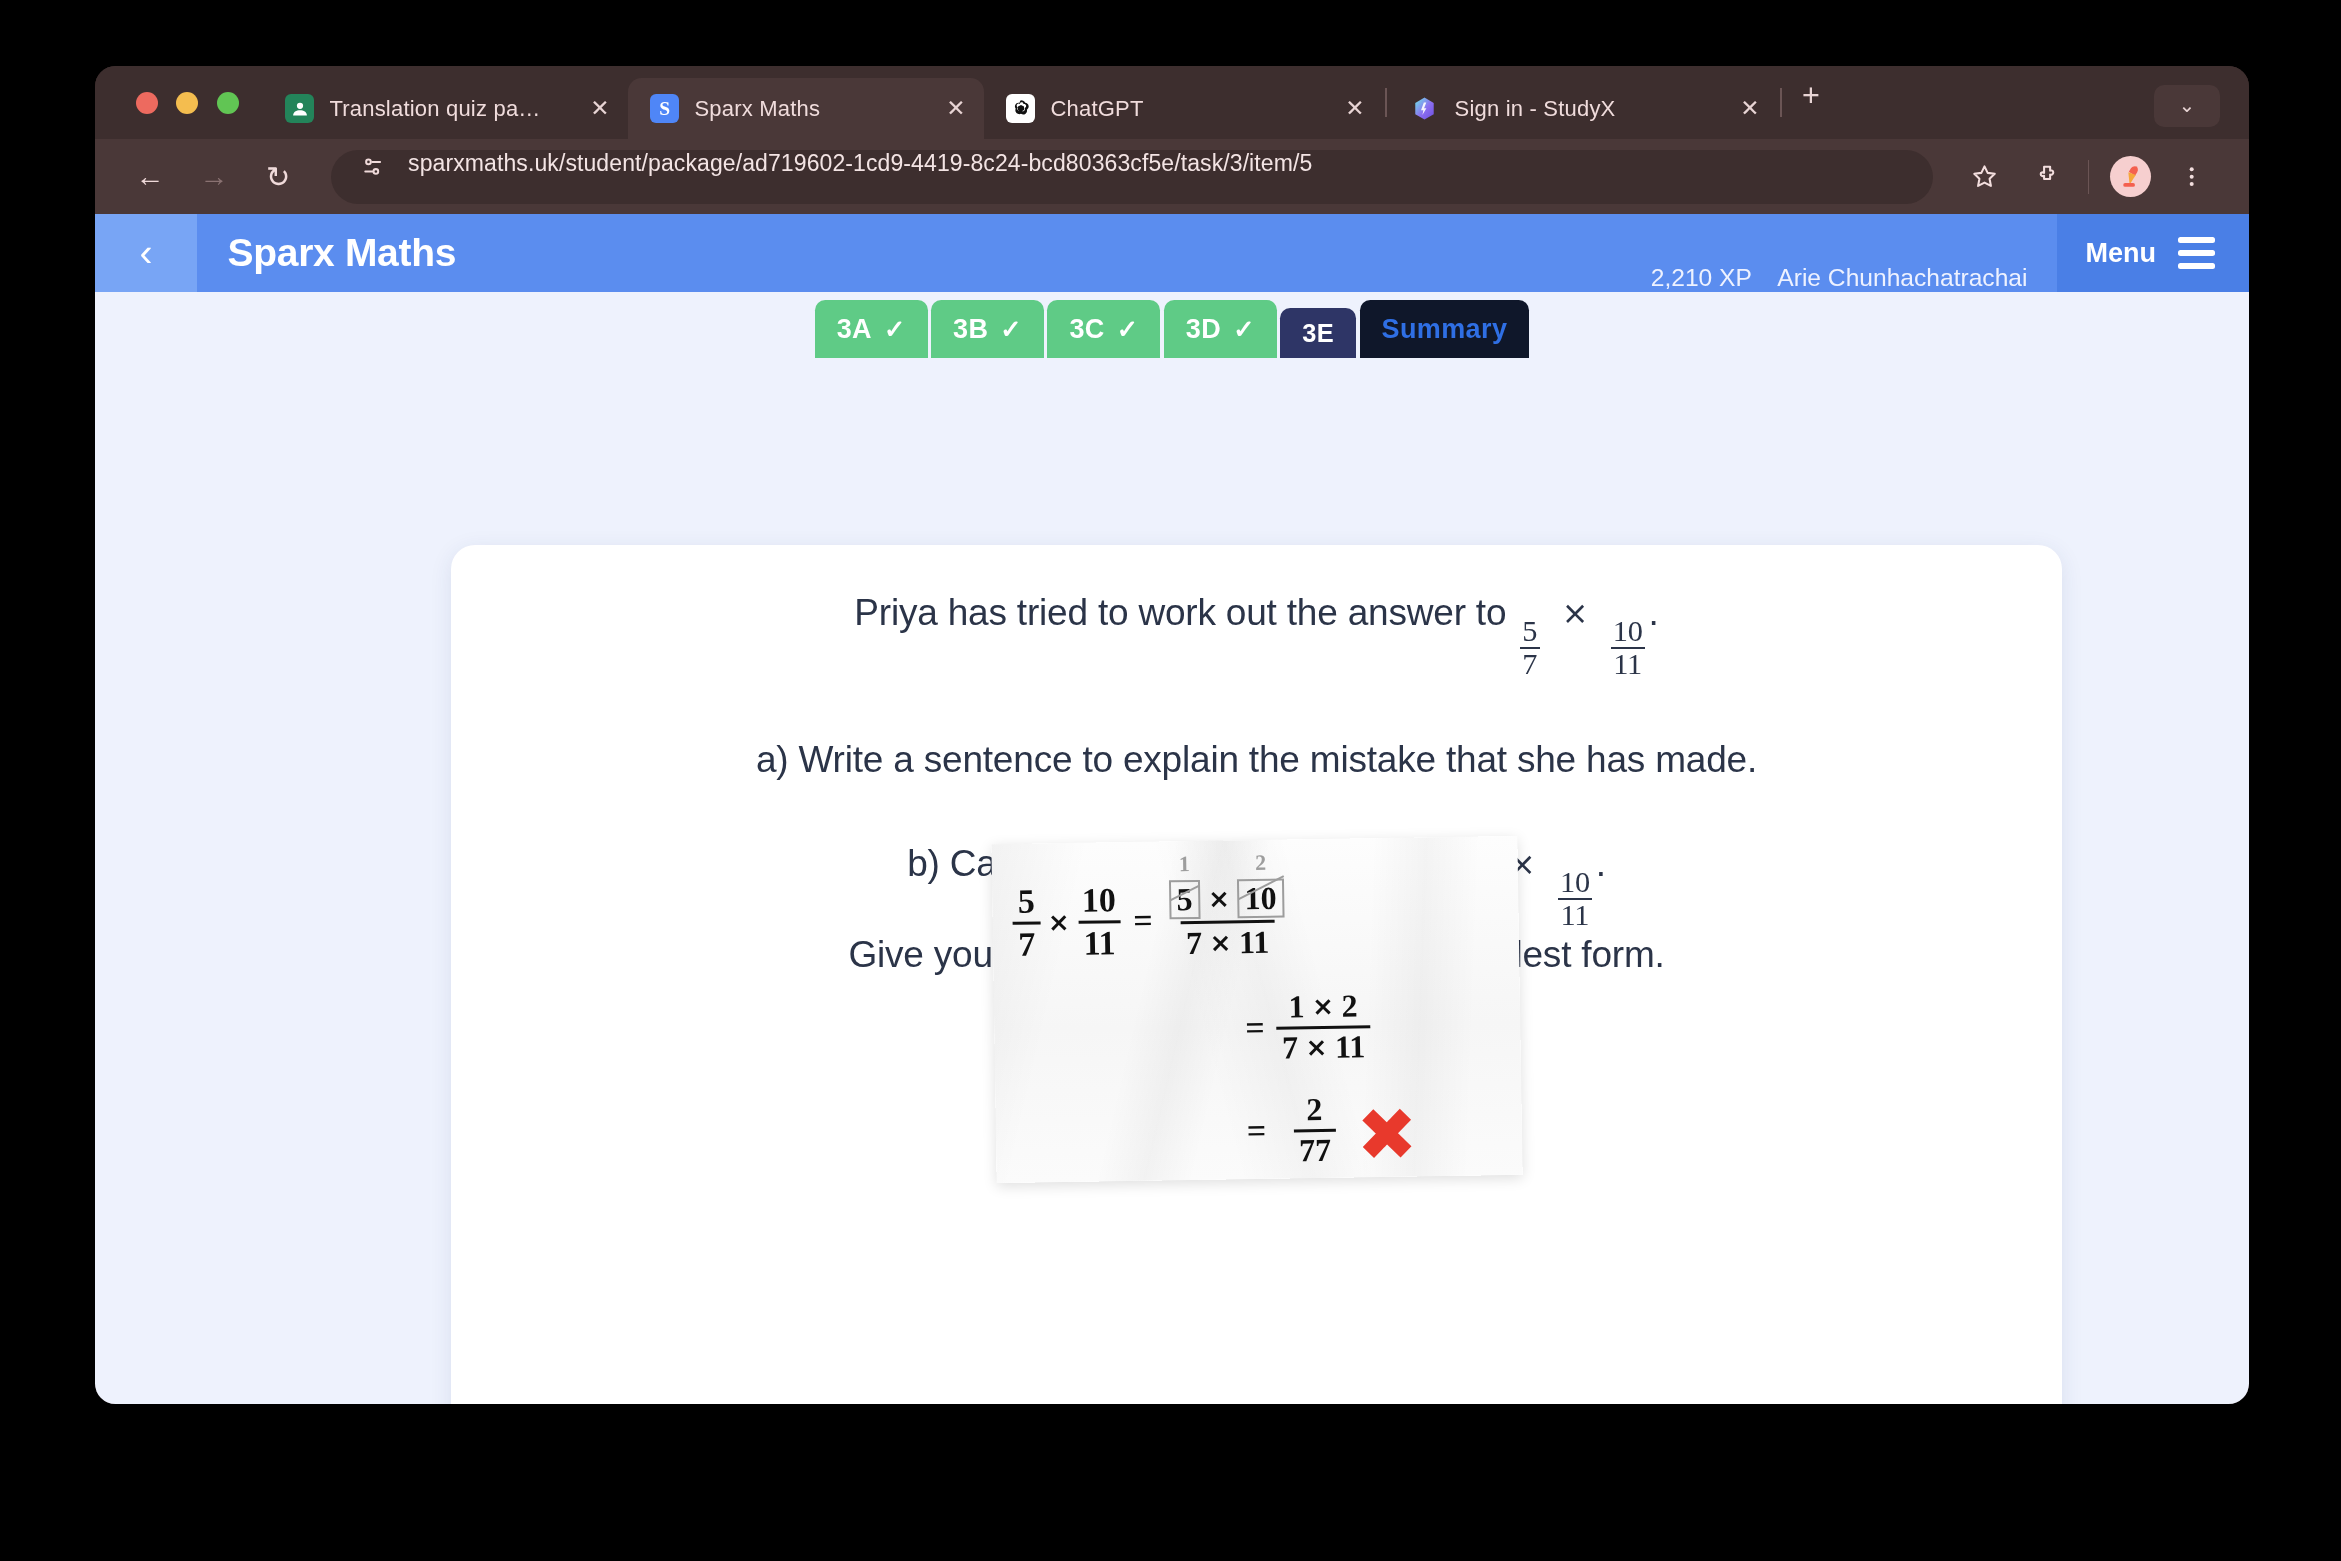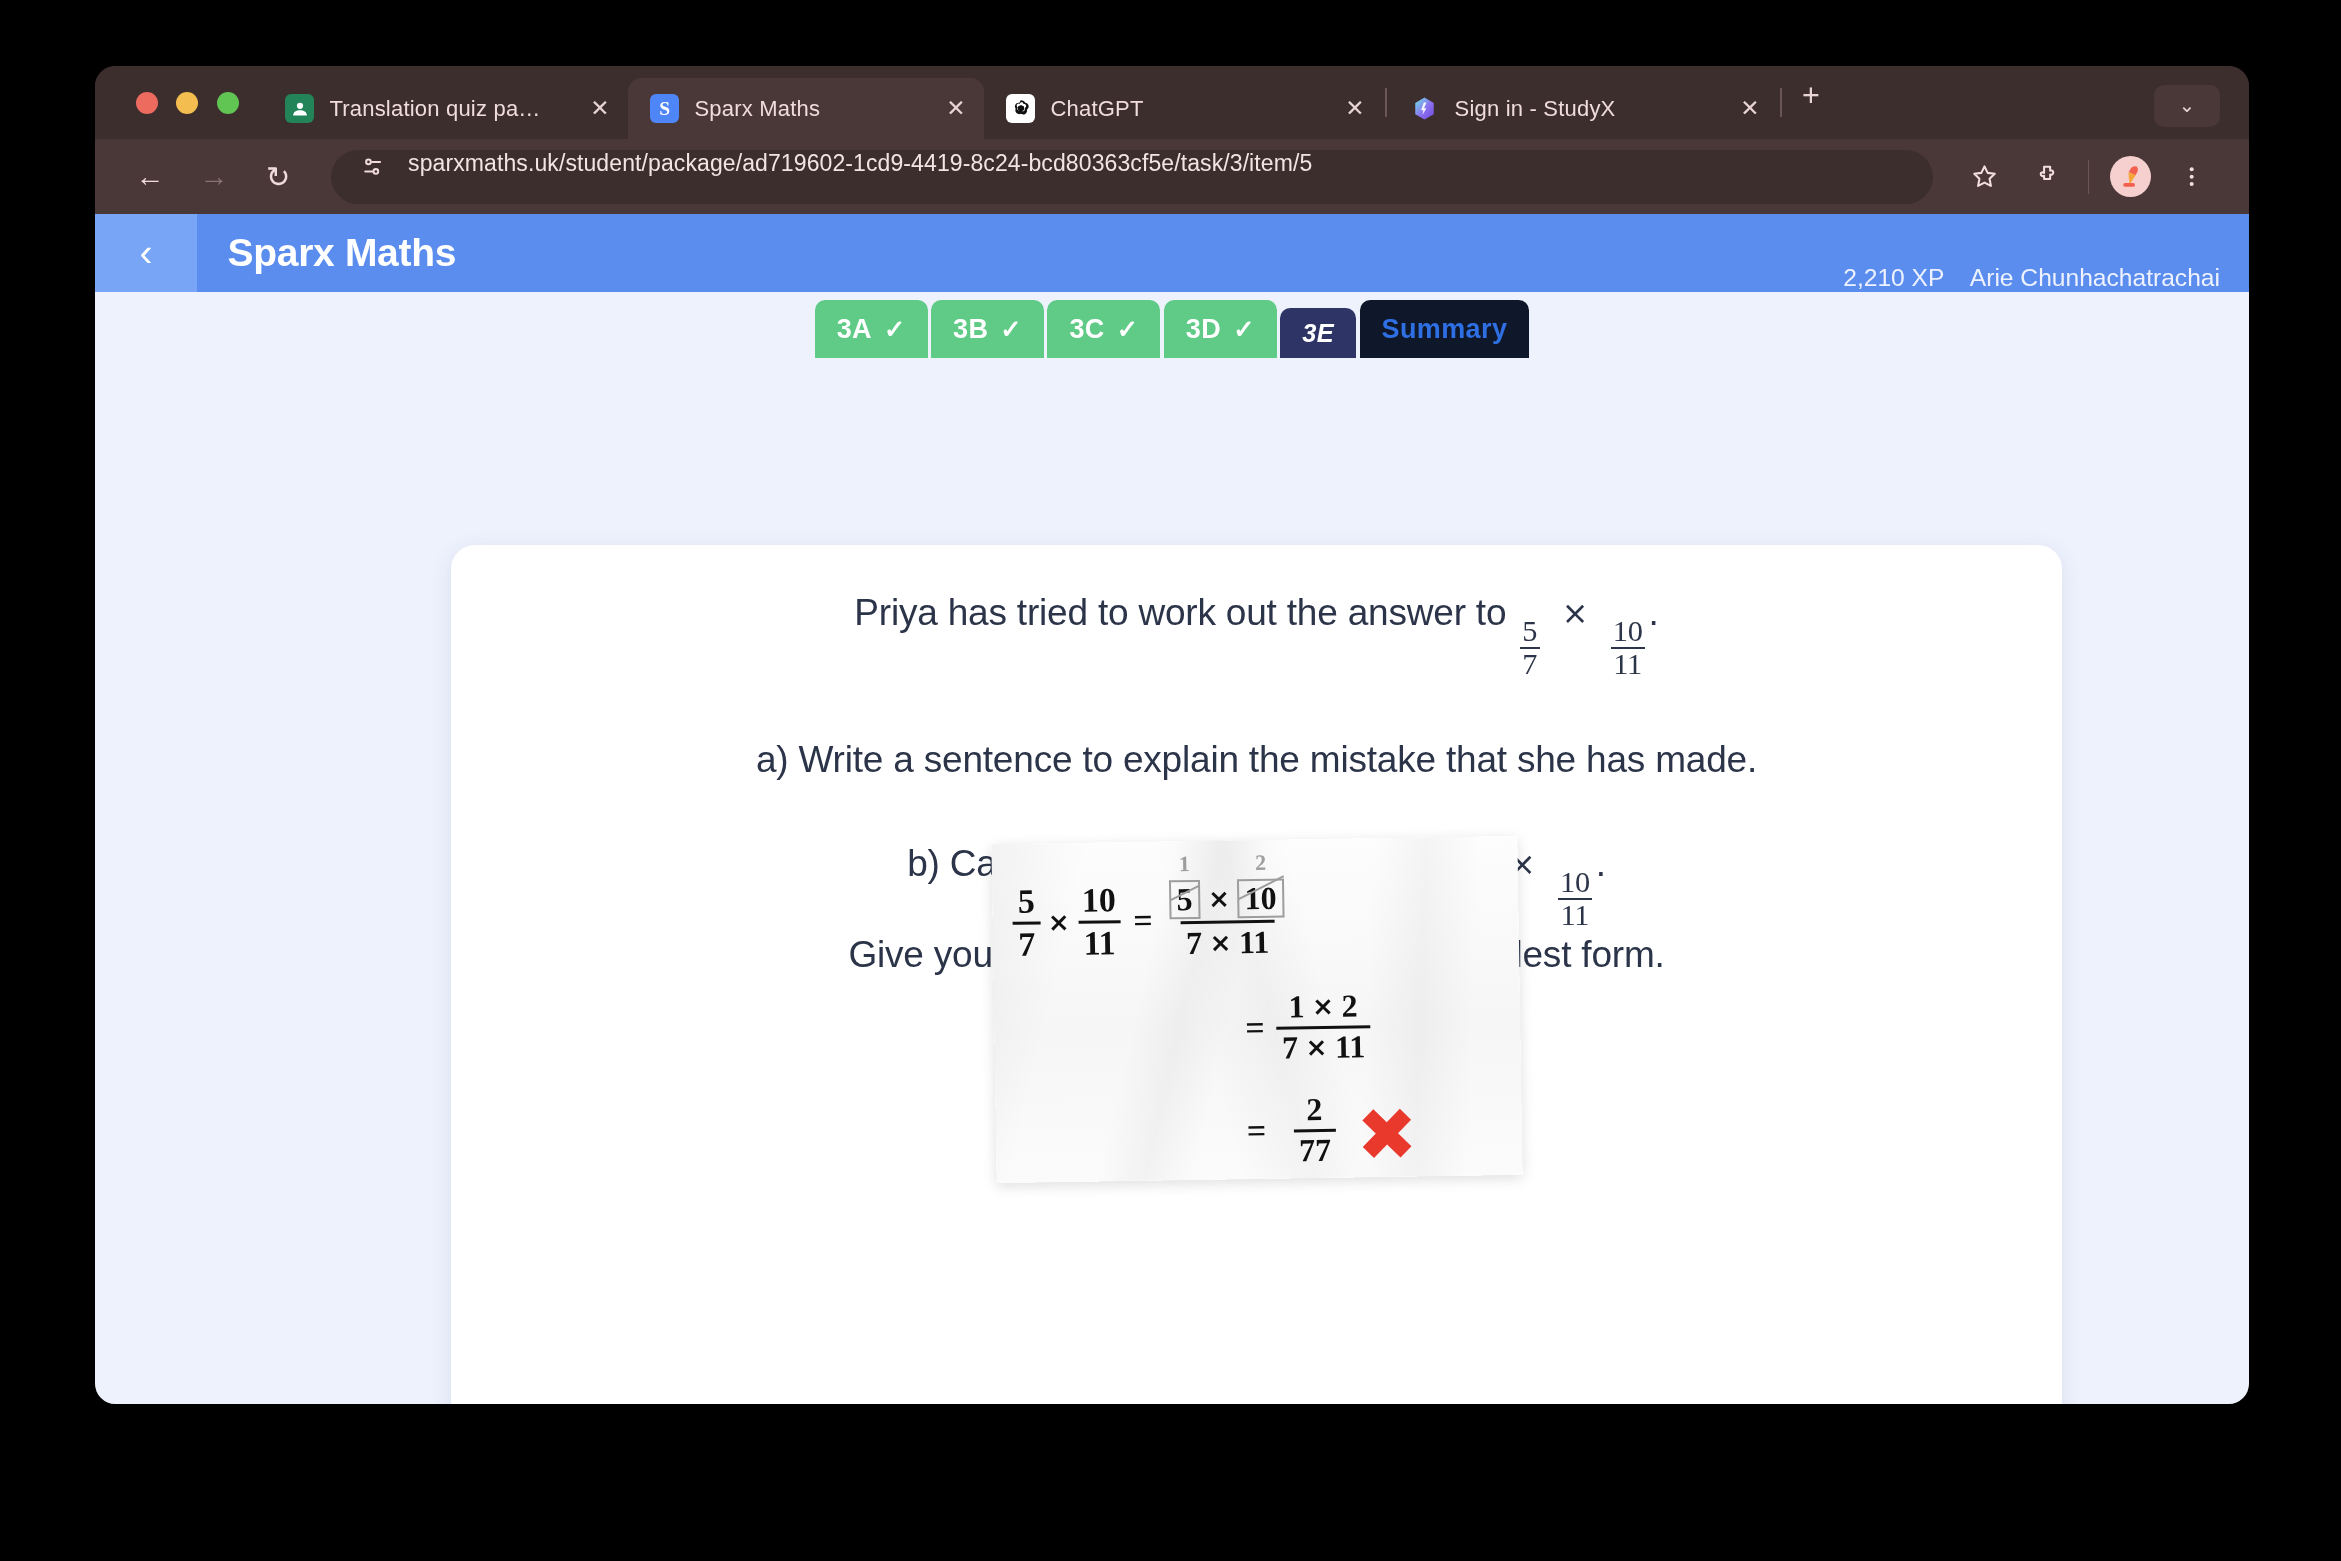--- a/index.html
+++ b/index.html
@@ -218,21 +218,21 @@
     align-items: center;
     justify-content: center;
     gap: 12px;
     padding: 0 22px;
     font-size: 27px;
     font-weight: bold;
     letter-spacing: 0.4px;
   }
   .step-done { background: #5fcb86; color: #ffffff; }
   .step-done .tick { font-size: 25.4px; font-weight: bold; }
-  .step-current { background: #2e3566; color: #ffffff; height: 50px; border-radius: 10.2px 10.2px 0 0; font-size: 25.4px; font-style: italic; }
+  .step-current { background: #2e3566; color: #ffffff; height: 50px; border-radius: 10.2px 10.2px 0 0; font-size: 25.4px; }
   .step-summary { background: #0f172a; color: #2f6fe4; height: 58px; }
 
   
   #question-card {
     position: absolute;
     left: 356px;
     top: 331px;
     width: 1611px;
     height: 1018px;
     background: #fff;
@@ -455,20 +455,28 @@
   </div>
 
   <div id="page">
 
     <div id="sparx-header">
       <div id="back-chevron-zone">‹</div>
       <div id="sparx-brand">Sparx Maths</div>
       <div id="header-right">
         <span id="xp-label">2,210 XP</span>
         <span id="user-name">Arie Chunhachatrachai</span>
+        <div id="menu-zone">
+          <span id="menu-label">Menu</span>
+          <span id="hamburger-icon">
+              <span></span>
+              <span></span>
+              <span></span>
+            </span>
+        </div>
       </div>
     </div>
 
     <div id="step-tabs">
       <div class="step-tab step-done">
         <span>3A</span>
         <span class="tick">✓</span>
       </div>
       <div class="step-tab step-done">
         <span>3B</span>

